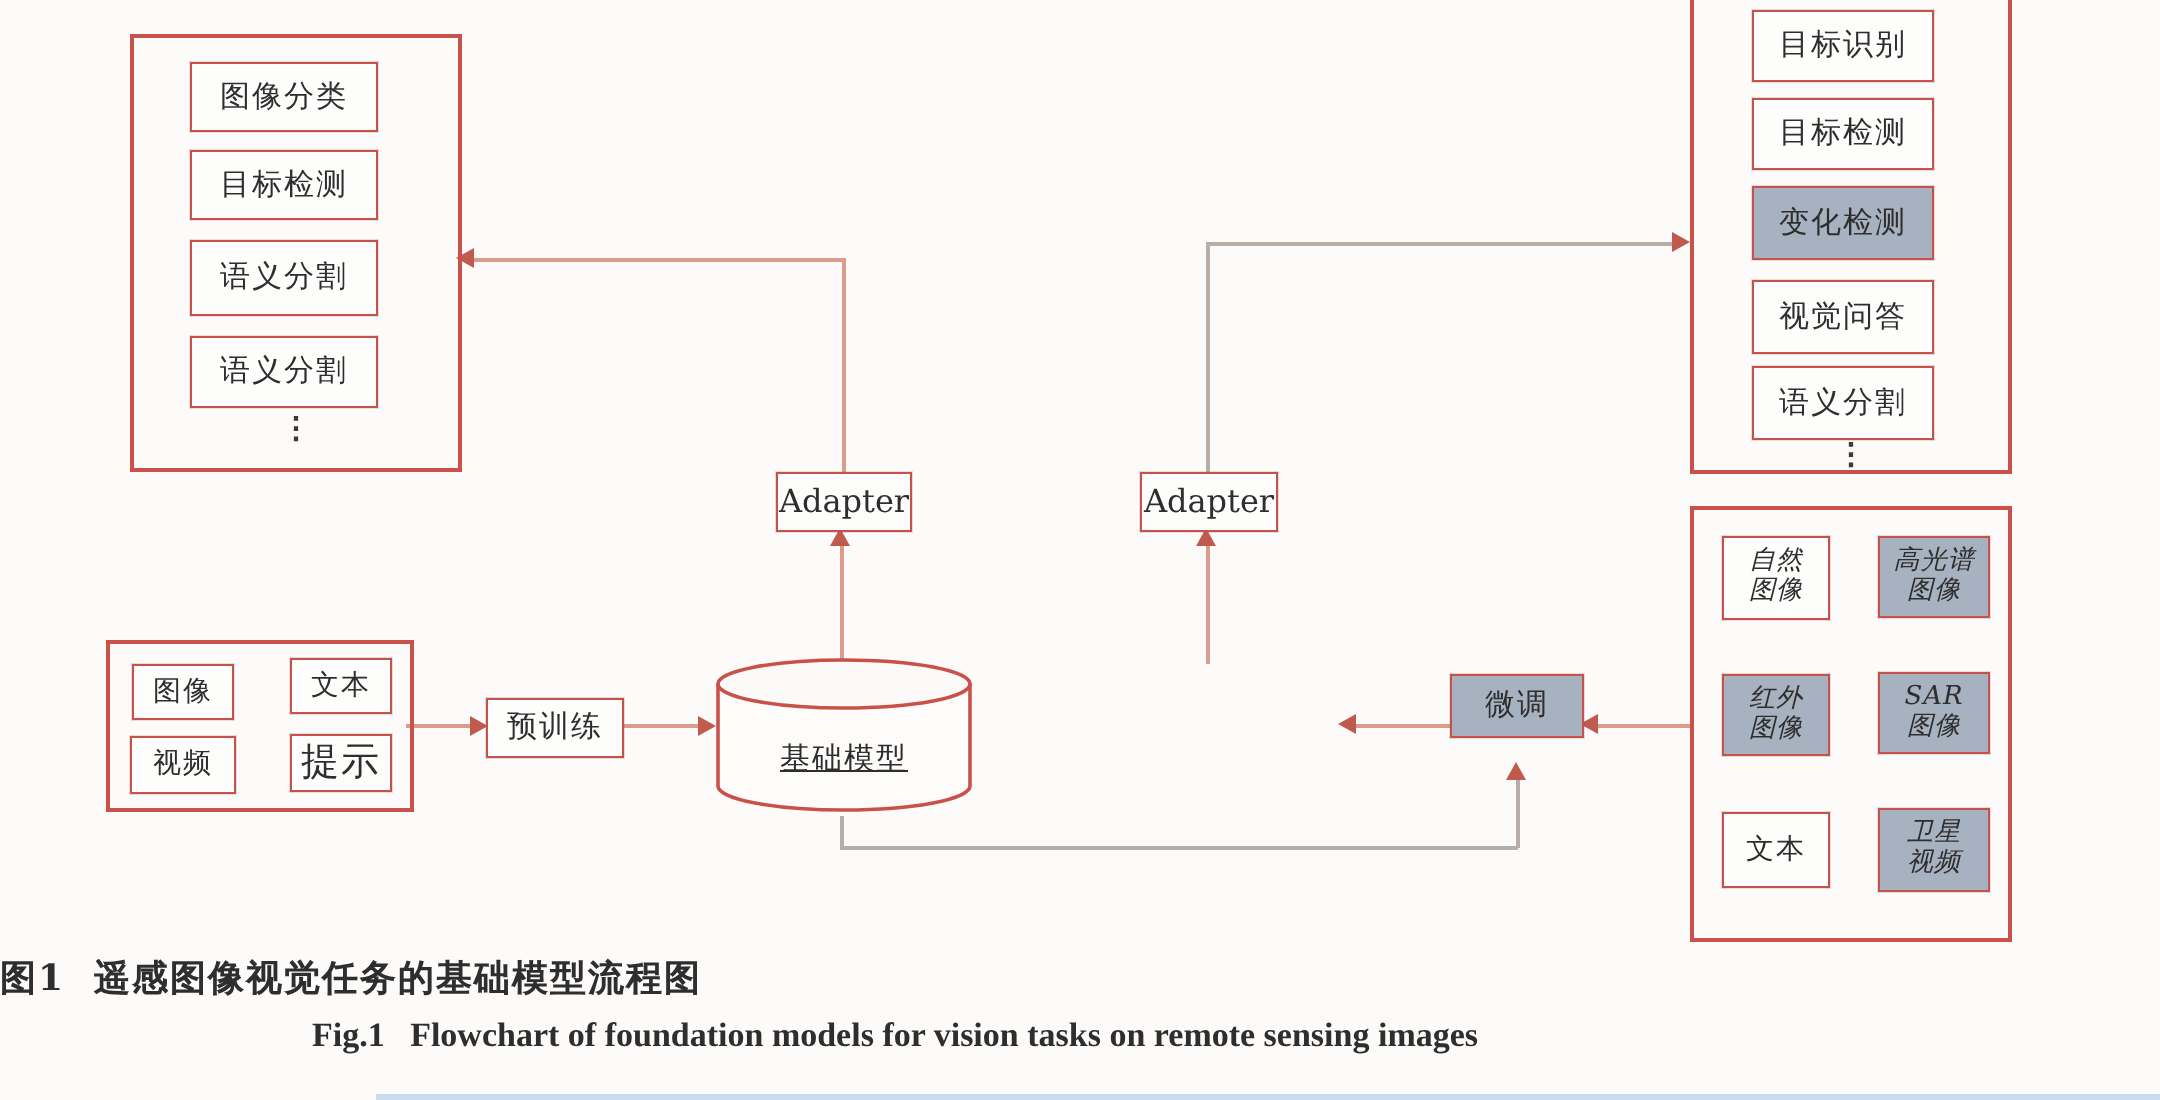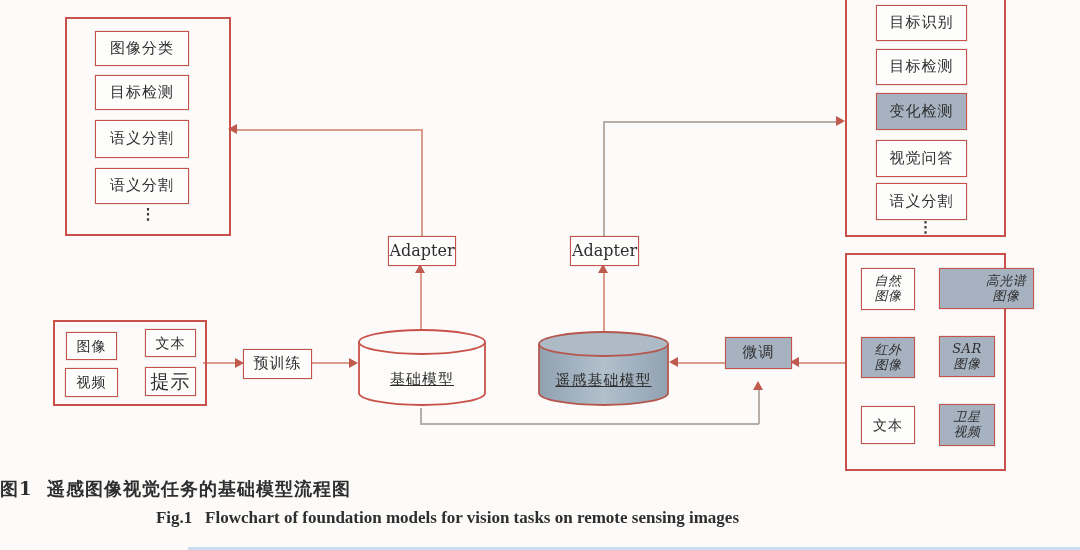--- a/index.html
+++ b/index.html
@@ -83,21 +83,21 @@
     <div class="small-box" style="left:29px;top:53px;width:89px;height:34px;"><span>目标检测</span></div>
     <div class="small-box gray" style="left:29px;top:97px;width:89px;height:35px;text-align:center;"><span>变化检测</span></div>
     <div class="small-box" style="left:29px;top:144px;width:89px;height:35px;"><span>视觉问答</span></div>
     <div class="small-box" style="left:29px;top:187px;width:89px;height:35px;"><span>语义分割</span></div>
     <div class="ellipsis" style="top:222px;">⋮</div>
   </div>
 
   <div class="container" style="left:845px;top:253px;width:157px;height:214px;">
     <div class="small-box two-line" style="left:14px;top:13px;width:52px;height:40px;"><span>自然
 图像</span></div>
-    <div class="small-box two-line gray" style="left:92px;top:13px;width:54px;height:39px;padding-left:39px;"><span>高光谱
+    <div class="small-box two-line gray" style="left:92px;top:13px;width:54px;height:39px;"><span>高光谱
 图像</span></div>
     <div class="small-box two-line gray" style="left:14px;top:82px;width:52px;height:39px;"><span>红外
 图像</span></div>
     <div class="small-box two-line gray" style="left:92px;top:81px;width:54px;height:39px;"><span>SAR
 图像</span></div>
     <div class="small-box" style="left:14px;top:151px;width:52px;height:36px;font-size:14px;"><span>文本</span></div>
     <div class="small-box two-line gray" style="left:92px;top:149px;width:54px;height:40px;"><span>卫星
 视频</span></div>
   </div>
 
@@ -117,32 +117,18 @@
   <div class="small-box gray" style="left:725px;top:337px;width:65px;height:30px;"><span>微调</span></div>
 
   <div class="cyl" style="left:357px;top:328px;width:130px;height:80px;">
     <svg width="130" height="80" viewBox="0 0 130 80">
       <path d="M2 14 L2 65 A63 12 0 0 0 128 65 L128 14" fill="#fdfcfa" stroke="#c8524a" stroke-width="1.8"></path>
       <ellipse cx="65" cy="14" rx="63" ry="12" fill="#fbfaf8" stroke="#c8524a" stroke-width="1.8"></ellipse>
     </svg>
     <div class="cyl-label" style="top:42px;">基础模型</div>
   </div>
 
-  <div class="cyl" style="left:537px;top:330px;width:133px;height:78px;">
-    <svg width="133" height="78" viewBox="0 0 133 78">
-      <defs>
-        <linearGradient id="gcyl" x1="0" y1="0" x2="1" y2="0">
-          <stop offset="0" stop-color="#90a1b1"></stop>
-          <stop offset="0.5" stop-color="#b2c0cc"></stop>
-          <stop offset="1" stop-color="#90a1b1"></stop>
-        </linearGradient>
-      </defs>
-      <path d="M2 14 L2 63 A64.5 12 0 0 0 131 63 L131 14" fill="url(#gcyl)" stroke="#b5574d" stroke-width="1.8"></path>
-      <ellipse cx="66.5" cy="14" rx="64.5" ry="12" fill="#aebbc7" stroke="#b5574d" stroke-width="1.8"></ellipse>
-    </svg>
-    <div class="cyl-label" style="top:41px;">遥感基础模型</div>
-  </div>
 
   <div class="caption-zh">图1  遥感图像视觉任务的基础模型流程图</div>
   <div class="caption-en">Fig.1   Flowchart of foundation models for vision tasks on remote sensing images</div>
 
   <div class="bottom-strip"></div>
 </div>
 
 </body></html>

